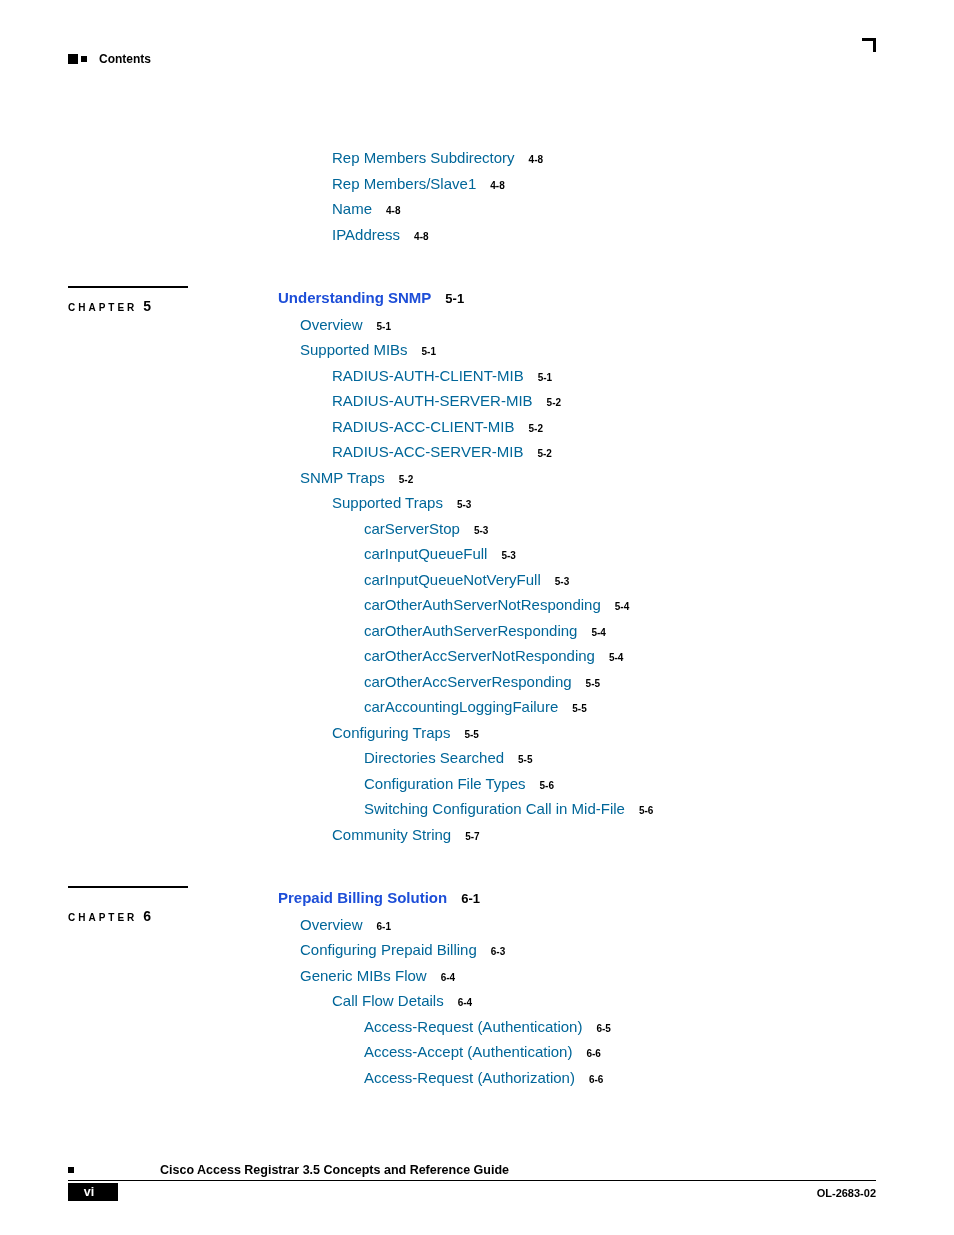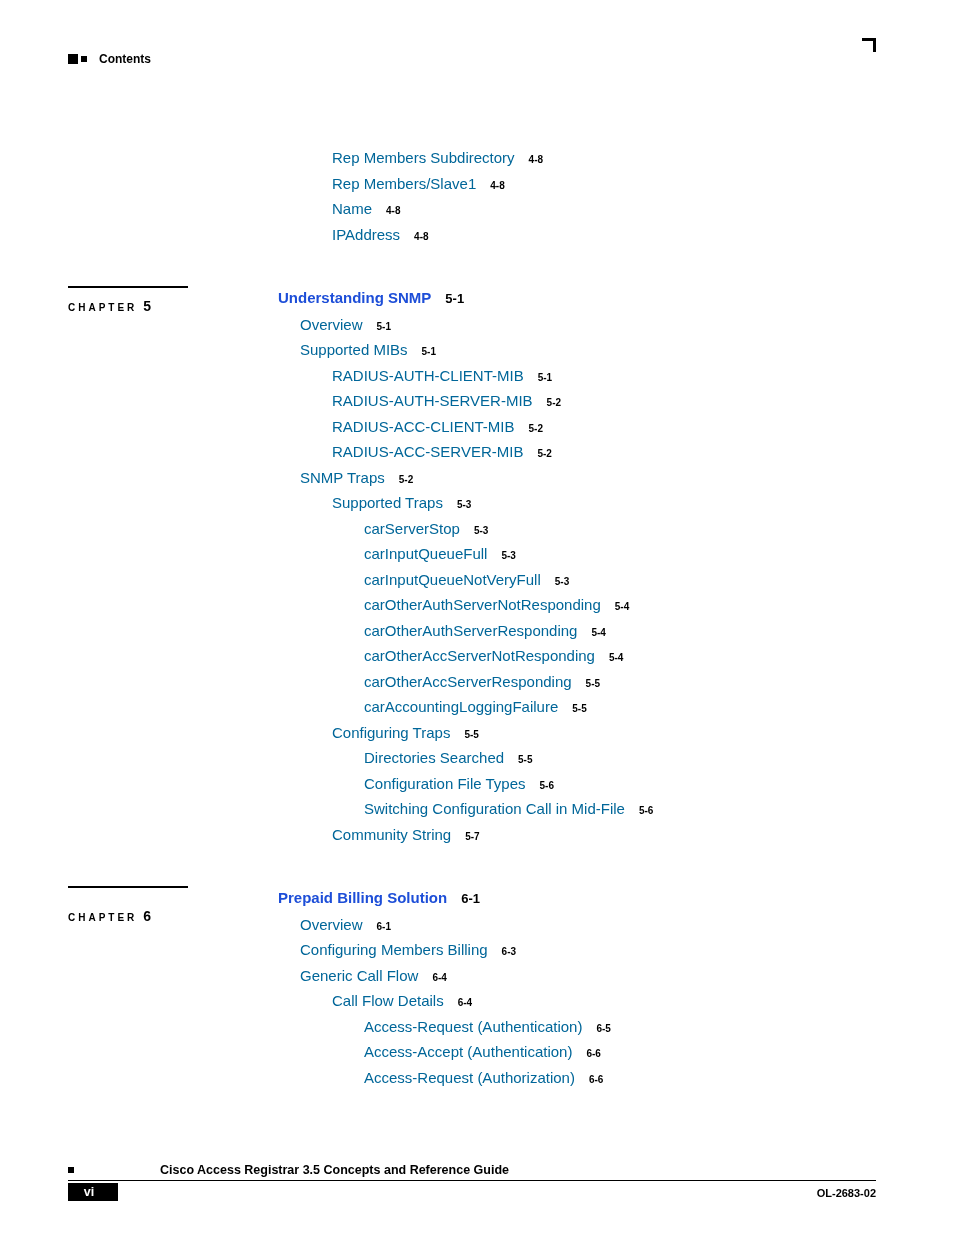--- a/index.html
+++ b/index.html
@@ -163,22 +163,22 @@
         <div class="entry l3"><a class="title">Directories Searched</a><span class="pageref">5-5</span></div>
         <div class="entry l3"><a class="title">Configuration File Types</a><span class="pageref">5-6</span></div>
         <div class="entry l3"><a class="title">Switching Configuration Call in Mid-File</a><span class="pageref">5-6</span></div>
         <div class="entry l2"><a class="title">Community String</a><span class="pageref">5-7</span></div>
       </div>
       <div class="section-block" style="position: relative;">
         <div class="chapter-rule" style="top: -4px; position: absolute; left: -210px;"></div>
         <div class="chapter-label" style="margin-top: 6px; top: 12px; position: absolute; left: -210px;"><span>CHAPTER </span><span class="num">6</span></div>
         <div class="entry chap-title"><a class="title">Prepaid Billing Solution</a><span class="pageref">6-1</span></div>
         <div class="entry l1 gap"><a class="title">Overview</a><span class="pageref">6-1</span></div>
-        <div class="entry l1 gap"><a class="title">Configuring Members Billing</a><span class="pageref">6-3</span></div>
-        <div class="entry l1 gap"><a class="title">Generic Call Flow</a><span class="pageref">6-4</span></div>
+        <div class="entry l1 gap"><a class="title">Configuring Prepaid Billing</a><span class="pageref">6-3</span></div>
+        <div class="entry l1 gap"><a class="title">Generic MIBs Flow</a><span class="pageref">6-4</span></div>
         <div class="entry l2"><a class="title">Call Flow Details</a><span class="pageref">6-4</span></div>
         <div class="entry l3"><a class="title">Access-Request (Authentication)</a><span class="pageref">6-5</span></div>
         <div class="entry l3"><a class="title">Access-Accept (Authentication)</a><span class="pageref">6-6</span></div>
         <div class="entry l3"><a class="title">Access-Request (Authorization)</a><span class="pageref">6-6</span></div>
       </div>
     </div>
 
   <div class="footer">
     <div class="footer-line">
       <span class="footer-mark"></span>

